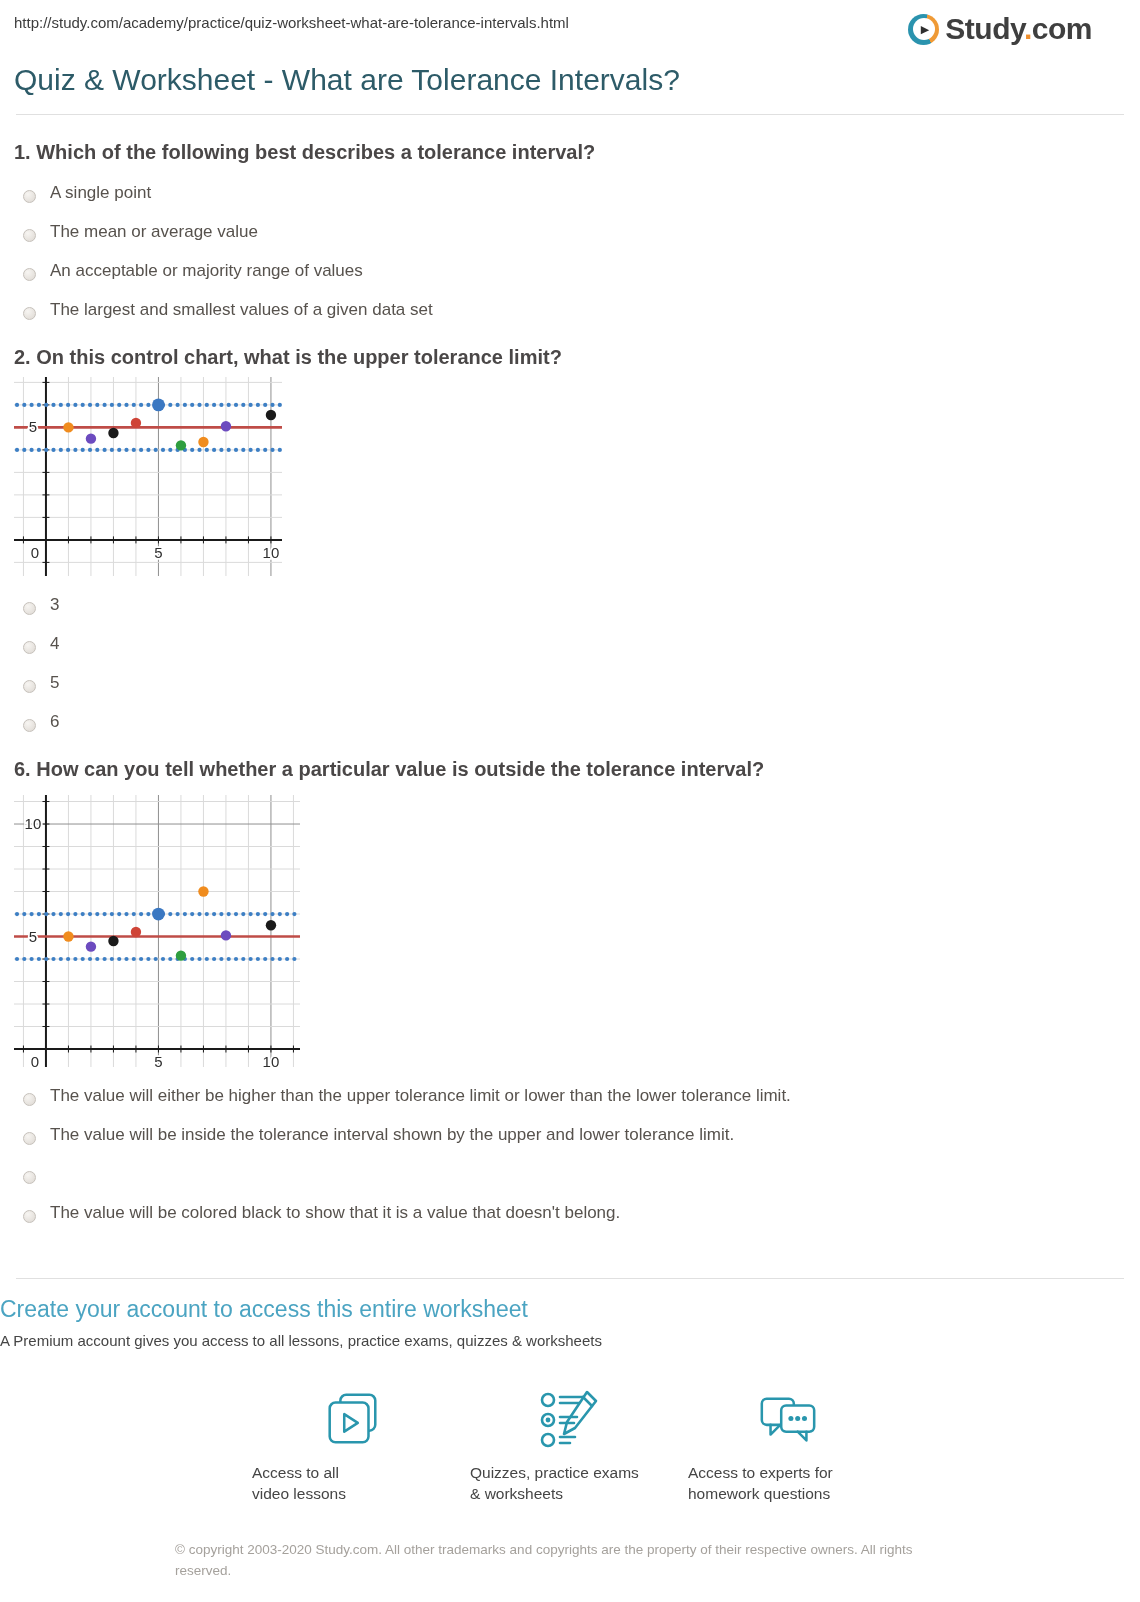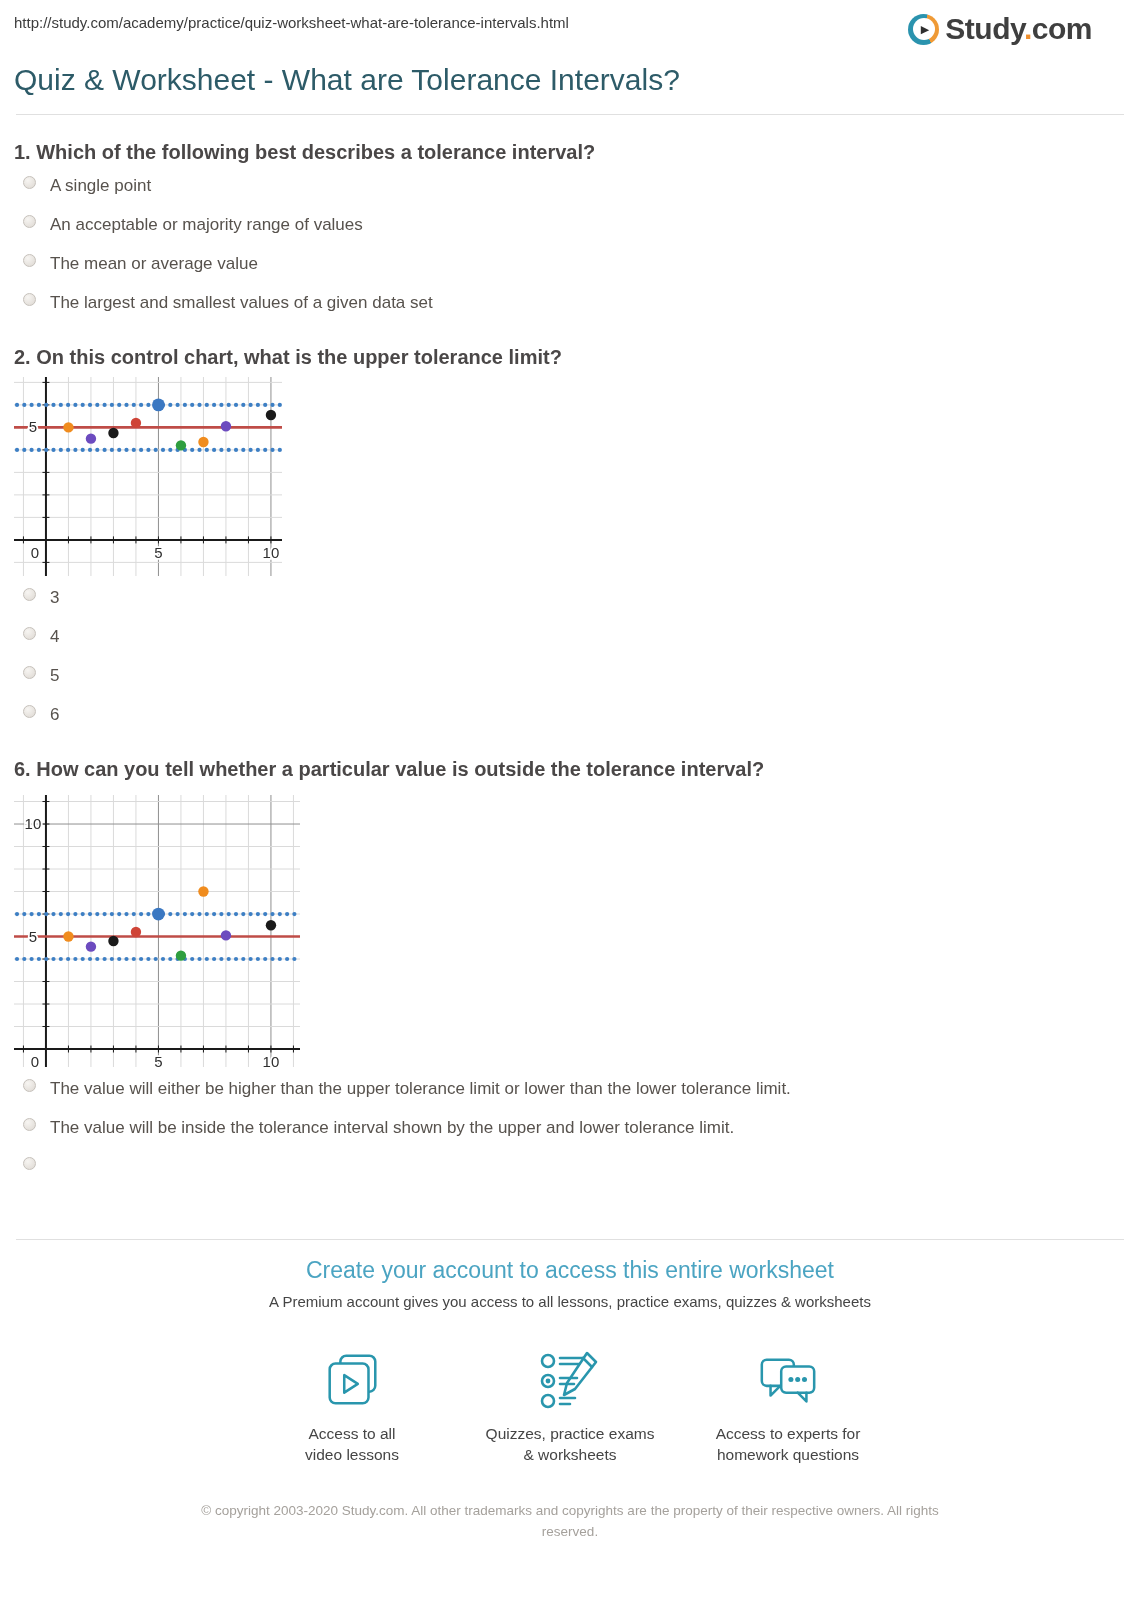--- a/index.html
+++ b/index.html
@@ -21,30 +21,30 @@
   .logo-text { font-size: 30px; font-weight: 700; color: #3f3f3f; letter-spacing: -0.5px; }
   .logo-text .dot { color: #ef8f2e; }
 
   h1.page-title { margin: 32px 0 0 14px; font-size: 30px; font-weight: 400; color: #2d5b68; }
   .divider { border: none; border-top: 1px solid #e0e0e0; margin: 17px 16px 0 16px; }
 
   
   .question { margin: 26px 0 0 14px; }
   .q-heading { font-size: 20px; font-weight: 700; color: #4a4747; }
   .options { margin-top: 10px; }
-  .option { display: flex; align-items: flex-start; height: 27px; margin: 12px 0; cursor: pointer; }
+  .option { display: flex; align-items: flex-end; height: 27px; margin: 12px 0; cursor: pointer; }
   .radio { flex: 0 0 13px; width: 13px; height: 13px; margin: 0 14px 0 9px; border-radius: 50%;
     border: 1px solid #c6c1bb; background: radial-gradient(circle at 35% 30%, #f7f5f2, #ddd8d2); }
   .option-text { font-size: 17px; color: #57524d; }
 
   .chart-wrap { margin-top: 8px; }
   .chart-wrap svg { display: block; }
 
   
-  .footer { text-align: center; }
+  .footer { }
   .footer-heading { margin-top: 17px; font-size: 23px; font-weight: 400; color: #4ba4c2; cursor: pointer; }
   .footer-sub { margin-top: 9px; font-size: 15px; color: #454545; }
   .features { margin-top: 38px; display: flex; justify-content: center; gap: 18px; }
   .feature { width: 200px; }
   .feature-icon { height: 62px; display: flex; align-items: flex-end; justify-content: center; margin-bottom: 14px; }
   .feature-label { font-size: 15.5px; color: #454545; line-height: 1.35; }
   .copyright { margin: 34px auto 0; max-width: 790px; font-size: 13.5px; color: #a5a19c; line-height: 1.6; }
 </style>
 </head>
 <body>
@@ -65,25 +65,25 @@
 
   <div class="question">
     <div class="q-heading">1. Which of the following best describes a tolerance interval?</div>
     <div class="options">
       <div class="option">
         <span class="radio"></span>
         <span class="option-text">A single point</span>
       </div>
       <div class="option">
         <span class="radio"></span>
+        <span class="option-text">The mean or average value</span>
+      </div>
+      <div class="option">
+        <span class="radio"></span>
         <span class="option-text">An acceptable or majority range of values</span>
-      </div>
-      <div class="option">
-        <span class="radio"></span>
-        <span class="option-text">The mean or average value</span>
       </div>
       <div class="option">
         <span class="radio"></span>
         <span class="option-text">The largest and smallest values of a given data set</span>
       </div>
     </div>
   </div>
 
   <div class="question">
     <div class="q-heading">2. On this control chart, what is the upper tolerance limit?</div>
@@ -391,20 +391,24 @@
         <span class="radio"></span>
         <span class="option-text">The value will either be higher than the upper tolerance limit or lower than the lower tolerance limit.</span>
       </div>
       <div class="option">
         <span class="radio"></span>
         <span class="option-text">The value will be inside the tolerance interval shown by the upper and lower tolerance limit.</span>
       </div>
       <div class="option">
         <span class="radio"></span>
       </div>
+      <div class="option">
+        <span class="radio"></span>
+        <span class="option-text">The value will be colored black to show that it is a value that doesn't belong.</span>
+      </div>
     </div>
   </div>
 
   <hr class="divider" style="margin-top:55px;">
 
   <div class="footer">
     <div class="footer-heading">Create your account to access this entire worksheet</div>
     <div class="footer-sub">A Premium account gives you access to all lessons, practice exams, quizzes &amp; worksheets</div>
 
     <div class="features">

